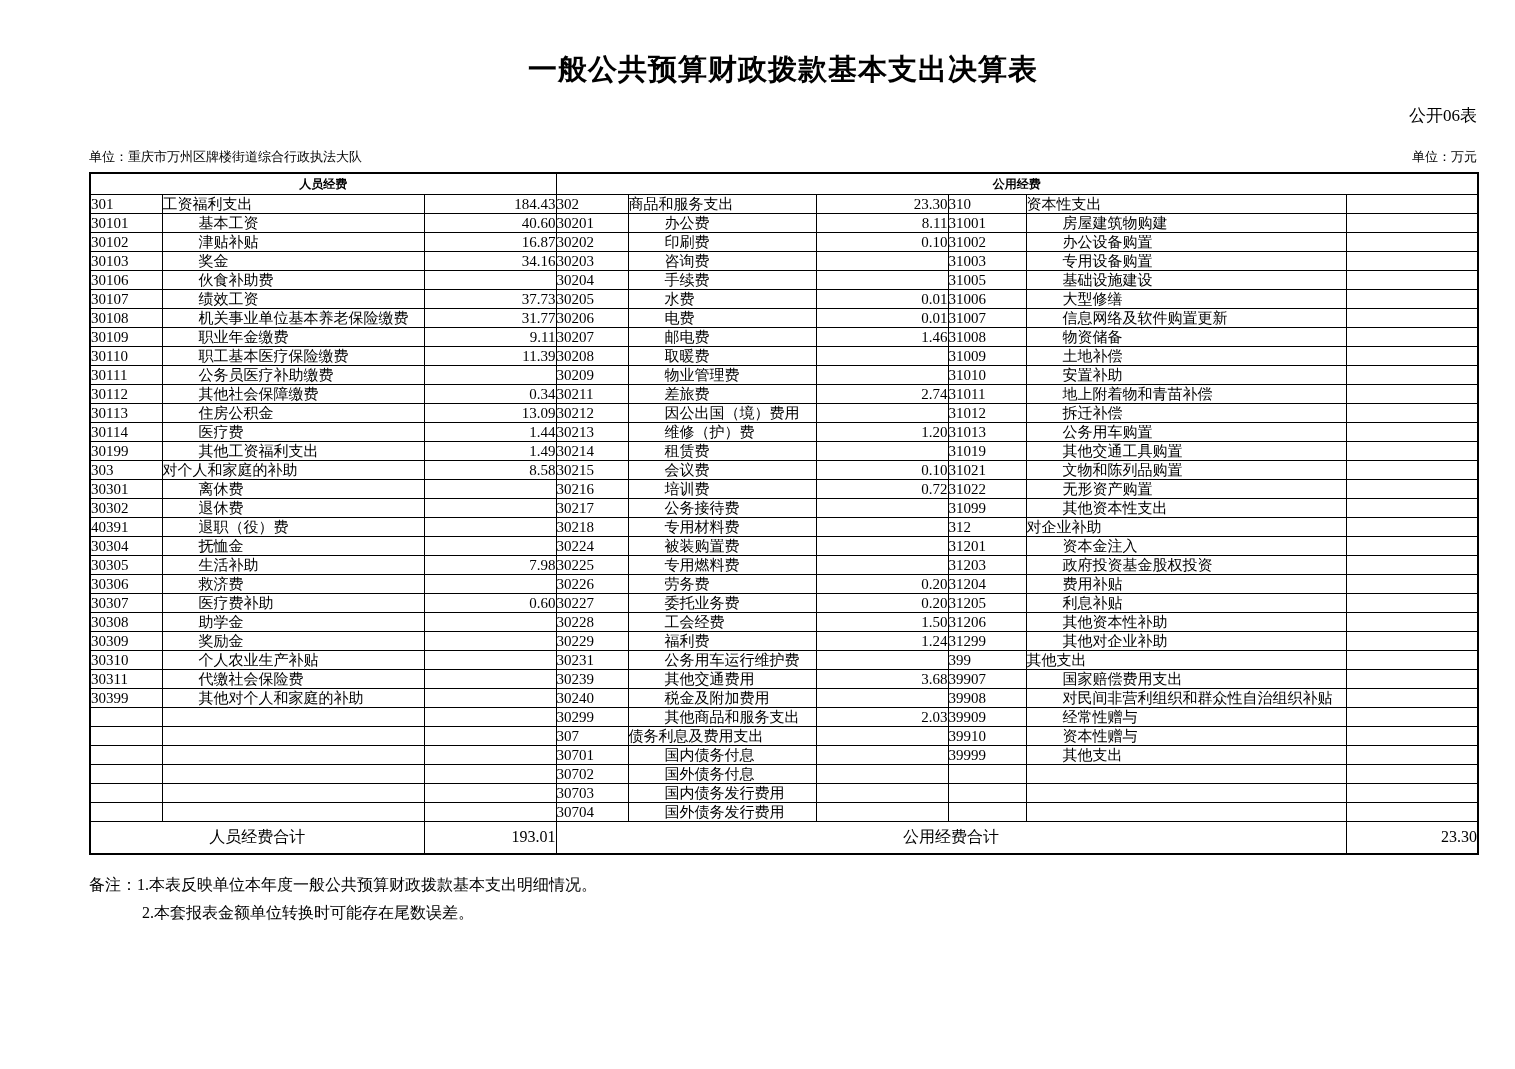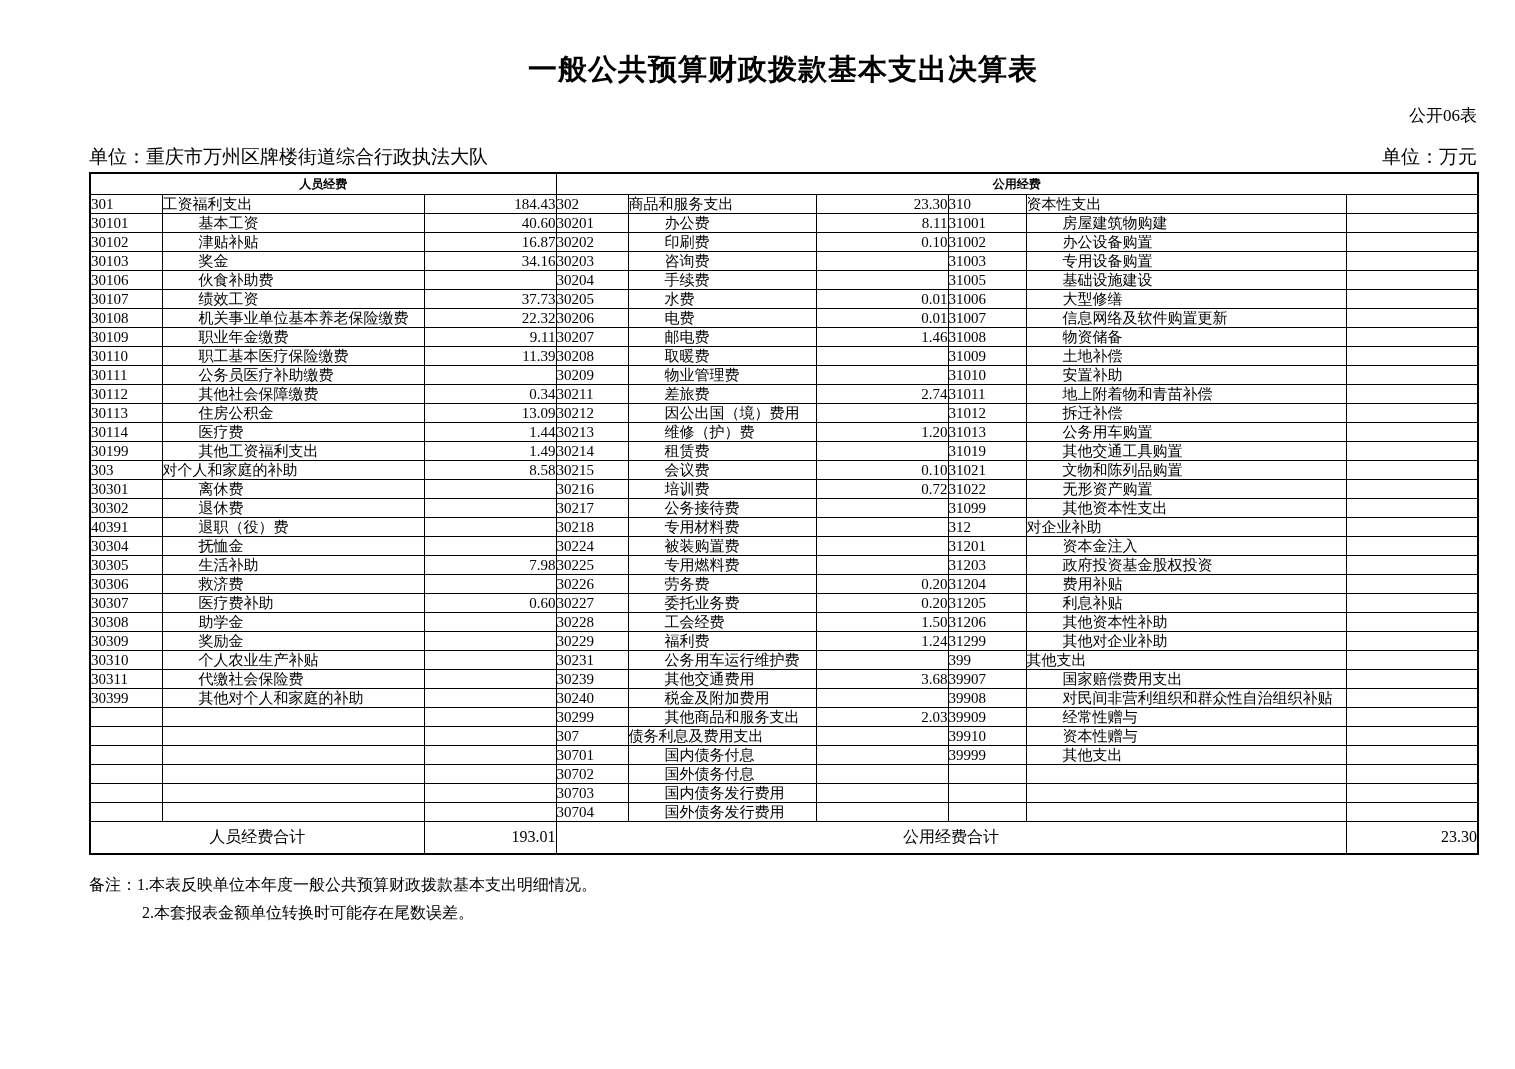--- a/index.html
+++ b/index.html
@@ -9,21 +9,21 @@
     position:relative;overflow:hidden;
   }
   .page{width:1388px;margin-left:89px;position:relative;}
   .doc-title{
     margin-top:50px;text-align:center;font-size:29px;font-weight:bold;
     letter-spacing:1px;
   }
   .form-no{margin-top:14px;text-align:right;font-size:17px;}
   .unit-row{
     margin-top:20px;display:flex;justify-content:space-between;
-    font-size:19px;line-height:20px;margin-bottom:5px;
+    font-size:13px;line-height:20px;margin-bottom:5px;
   }
   table.main{
     border-collapse:collapse;table-layout:fixed;width:1388px;
     border:2px solid #000;
   }
   table.main td,table.main th{
     border:1px solid #000;padding:0;font-size:15px;line-height:18px;
     overflow:hidden;white-space:nowrap;vertical-align:middle;
     font-weight:normal;
   }
@@ -143,21 +143,21 @@
           <td class="code">30205</td>
           <td class="subject indent">水费</td>
           <td class="amount">0.01</td>
           <td class="code">31006</td>
           <td class="subject indent">大型修缮</td>
           <td class="amount"></td>
         </tr>
         <tr>
           <td class="code">30108</td>
           <td class="subject indent">机关事业单位基本养老保险缴费</td>
-          <td class="amount">22.32</td>
+          <td class="amount">31.77</td>
           <td class="code">30206</td>
           <td class="subject indent">电费</td>
           <td class="amount">0.01</td>
           <td class="code">31007</td>
           <td class="subject indent">信息网络及软件购置更新</td>
           <td class="amount"></td>
         </tr>
         <tr>
           <td class="code">30109</td>
           <td class="subject indent">职业年金缴费</td>

